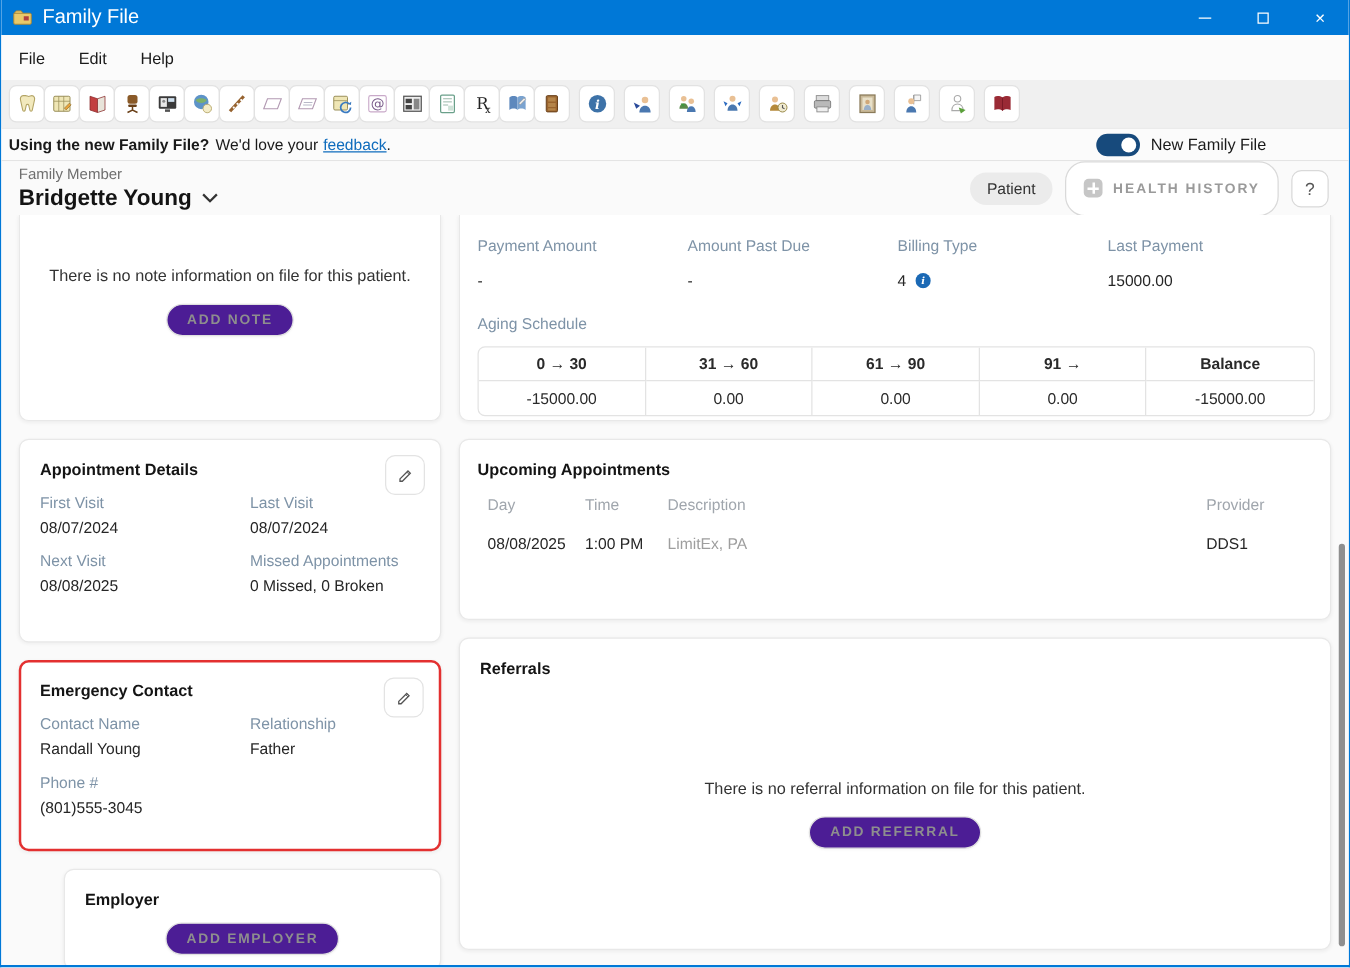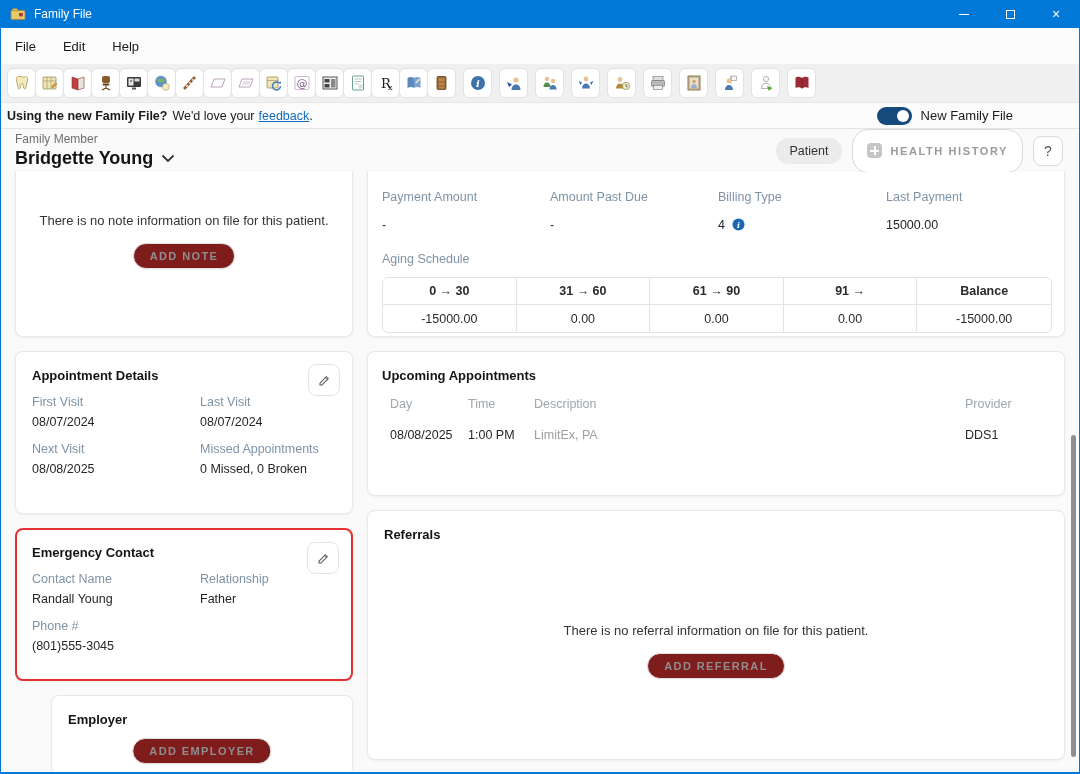--- a/index.html
+++ b/index.html
@@ -2,21 +2,21 @@
 <html><head>
 <meta charset="utf-8">
 <style>
   * { margin:0; padding:0; box-sizing:border-box; }
   html,body { width:1080px; height:774px; font-family:"Liberation Sans", sans-serif; background:#fff; }
   .window { width:1080px; height:774px; border-left:1px solid #0078d7; border-right:1px solid #0078d7; border-bottom:2px solid #0078d7; display:flex; flex-direction:column; overflow:hidden; }
 
   
   .titlebar { height:28px; background:#0078d7; display:flex; align-items:center; color:#fff; flex:none; }
   .titlebar .appicon { width:16px; height:16px; margin:0 8px 0 9px; }
-  .titlebar .title { font-size:12px; }
+  .titlebar .title { font-size:16px; }
   .titlebar .spacer { flex:1; }
   .wbtn { width:46px; height:28px; display:flex; align-items:center; justify-content:center; color:#fff; }
   .wbtn .min-glyph { width:10px; height:1px; background:#fff; display:block; }
   .wbtn .max-glyph { width:9px; height:9px; border:1px solid #fff; display:block; }
   .wbtn .close-glyph { font-size:14px; line-height:1; }
 
   
   .menubar { height:36px; background:#fbfbfb; display:flex; align-items:center; padding-left:14px; gap:27px; font-size:13px; color:#1a1a1a; flex:none; }
   .menu-item { cursor:default; }
 
@@ -54,21 +54,21 @@
   .col-left  { position:absolute; left:14px;  top:0; width:338px; }
   .col-right { position:absolute; left:366px; top:0; width:698px; }
   .card { background:#fff; border:1px solid #e8e8e8; border-radius:8px; box-shadow:0 1px 3px rgba(0,0,0,0.05); position:relative; }
   .card.cut-top { border-top:none; border-radius:0 0 8px 8px; }
   .card-title { font-size:13px; font-weight:bold; color:#141414; }
   .flabel { font-size:12.5px; color:#7e93a7; }
   .fvalue { font-size:12.5px; color:#262626; }
 
   .edit-btn { position:absolute; top:12px; right:12px; width:32px; height:32px; background:#fff; border:1px solid #e3e3e3; border-radius:8px; display:flex; align-items:center; justify-content:center; }
 
-  .ghost-btn { display:inline-flex; align-items:center; height:26px; padding:0 16px; background:#7f1d1d; border:1px solid #e0e0e0; border-radius:14px; font-size:11px; font-weight:bold; letter-spacing:1.4px; color:#8e8e8e; box-shadow:0 1px 2px rgba(0,0,0,0.04); }
+  .ghost-btn { display:inline-flex; align-items:center; height:26px; padding:0 16px; background:#4c1d95; border:1px solid #e0e0e0; border-radius:14px; font-size:11px; font-weight:bold; letter-spacing:1.4px; color:#8e8e8e; box-shadow:0 1px 2px rgba(0,0,0,0.04); }
 
   
   .note-card { height:165px; text-align:center; padding-top:41px; }
   .empty-text { font-size:13px; color:#333; margin-bottom:15px; }
 
   
   .billing-card { height:165px; padding:18px 14px 0; }
   .billing-grid { display:grid; grid-template-columns:repeat(4,168px); }
   .billing-grid .flabel { margin-bottom:14px; }
   .aging-title { margin:20px 0 11px; }

